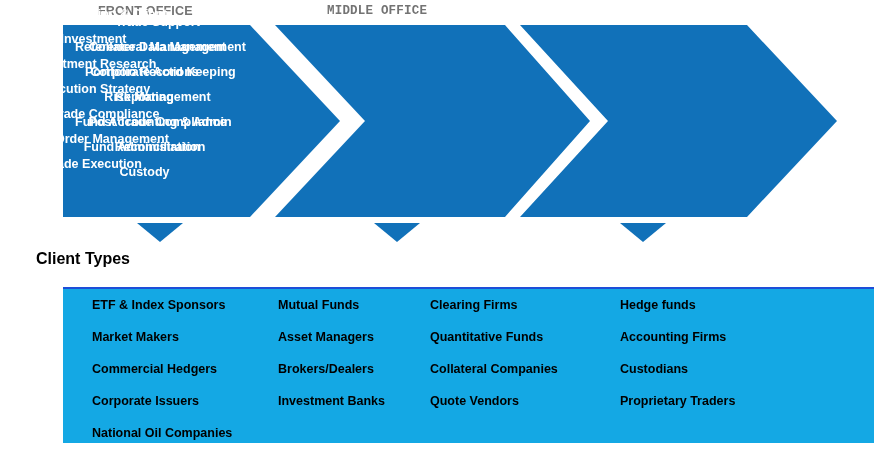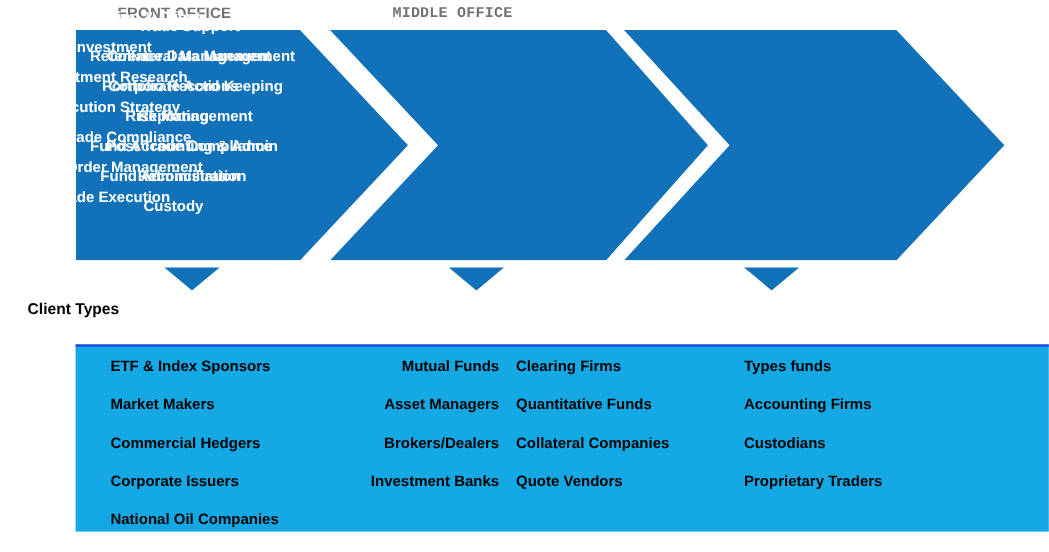--- a/index.html
+++ b/index.html
@@ -38,32 +38,32 @@
   #items-back{left:75px;top:35px;width:139px;}
   .down-triangle{
     position:absolute;top:223px;width:0;height:0;
     border-left:23px solid transparent;border-right:23px solid transparent;
     border-top:19px solid #1171b9;
   }
   #tri-front{left:137px;}
   #tri-middle{left:374px;}
   #tri-back{left:620px;}
   #client-label{
-    position:absolute;left:23px;top:250px;font-size:13px;color:#000;white-space:nowrap;
+    position:absolute;left:36px;top:250px;font-size:16px;color:#000;white-space:nowrap;
   }
   #client-box{
     position:absolute;left:63px;top:287px;width:872px;height:156px;
     background:#14a8e4;border-top:2px solid #1d4ed8;box-sizing:border-box;
   }
   .client-col{position:absolute;top:0;}
   .client-col .row{
     line-height:32px;height:32px;font-size:12.5px;color:#000;white-space:nowrap;
   }
   #col-1{left:29px;}
-  #col-2{left:246px;text-align:right;}
+  #col-2{left:215px;}
   #col-3{left:367px;}
   #col-4{left:557px;}
 </style>
 </head>
 <body>
 
 <div>
 
   <div class="office-header" id="hdr-front">FRONT OFFICE</div>
   <div class="office-header" id="hdr-middle">MIDDLE OFFICE</div>
@@ -121,20 +121,20 @@
       <div class="row">Brokers/Dealers</div>
       <div class="row">Investment Banks</div>
     </div>
     <div class="client-col" id="col-3">
       <div class="row">Clearing Firms</div>
       <div class="row">Quantitative Funds</div>
       <div class="row">Collateral Companies</div>
       <div class="row">Quote Vendors</div>
     </div>
     <div class="client-col" id="col-4">
-      <div class="row">Types funds</div>
+      <div class="row">Hedge funds</div>
       <div class="row">Accounting Firms</div>
       <div class="row">Custodians</div>
       <div class="row">Proprietary Traders</div>
     </div>
   </div>
 
 </div>
 
 </body></html>

